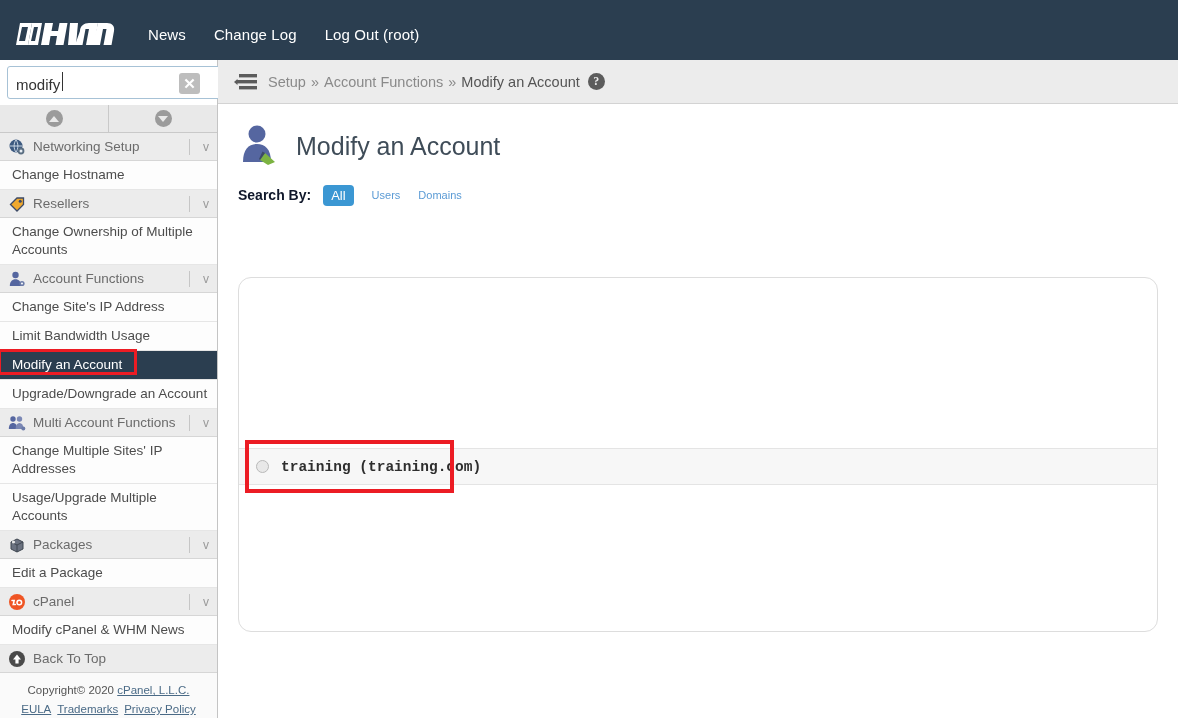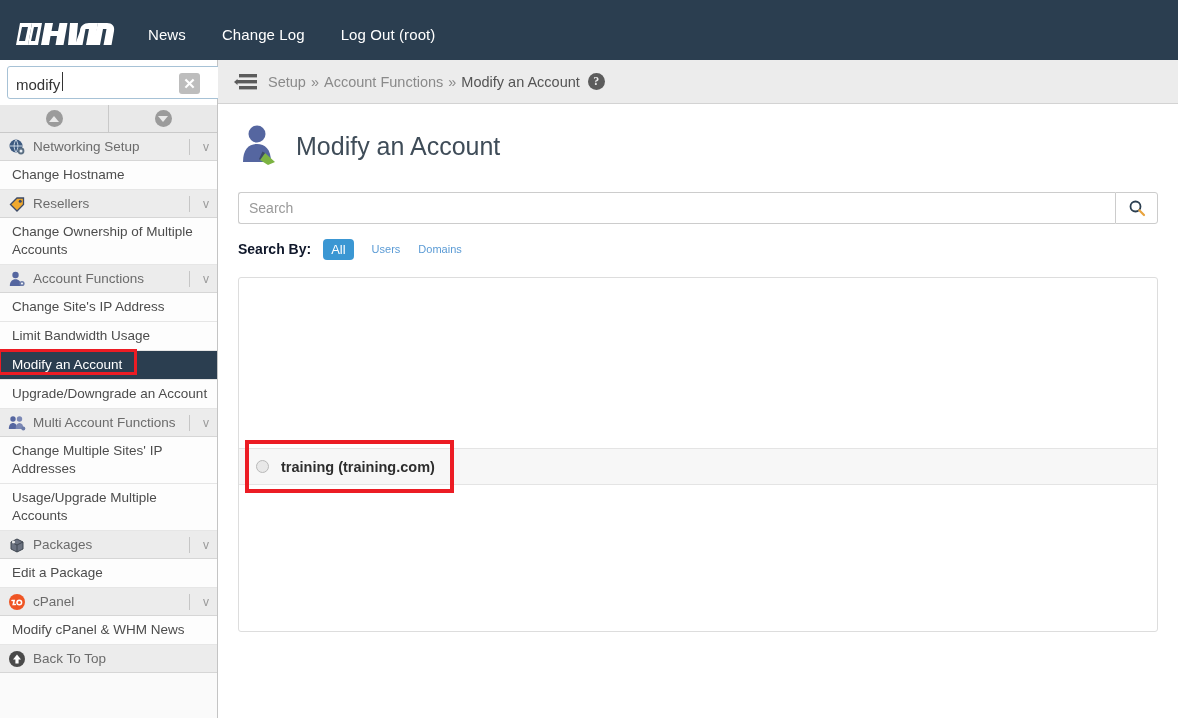--- a/index.html
+++ b/index.html
@@ -16,21 +16,21 @@
     background: #2b3e50;
     display: flex; align-items: center;
   }
   #whm-logo {
     margin-left: 12px; width: 110px; height: 30px;
     display: flex; align-items: center;
   }
   #whm-logo svg { display: block; }
   .topnav-link {
     color: #ffffff; font-size: 15px; text-decoration: none;
-    margin-left: 36px; white-space: nowrap; letter-spacing: .1px;
+    margin-left: 28px; white-space: nowrap; letter-spacing: .1px;
   }
   #topnav-news { margin-left: 26px; }
 
   
   #sidebar {
     position: absolute; left: 0; top: 60px; width: 218px; height: 658px;
     background: #fafafa;
     border-right: 1px solid #c4c4c4;
   }
   #search-wrap {
@@ -197,22 +197,23 @@
     border-radius: 4px; font-size: 13px; cursor: pointer;
   }
   .filter-link {
     margin-left: 18px; color: #5b9bd5; font-size: 11px;
     text-decoration: none; cursor: pointer;
   }
 
   #results-panel {
     position: absolute; left: 20px; top: 173px;
     width: 920px; height: 355px;
-    border: 1px solid #dddddd; border-radius: 3px;
+    border: 1px solid #dddddd; border-radius: 13px;
     background: #ffffff;
+    font-family: Liberation Mono, monospace;
   }
   #acct-row {
     position: absolute; left: 0; top: 170px;
     width: 918px; height: 37px;
     background: #f7f7f7;
     border-top: 1px solid #e4e4e4; border-bottom: 1px solid #e4e4e4;
     display: flex; align-items: center;
   }
   #acct-radio {
     margin-left: 17px; width: 13px; height: 13px;
@@ -379,20 +380,28 @@
   <div id="backtotop">
     <span class="g-icon">
       <svg width="18" height="18" viewBox="0 0 18 18">
           <circle cx="9" cy="9" r="8" fill="#4a4a4a"></circle>
           <path d="M9 4.5 L13 9.5 L10.6 9.5 L10.6 13.5 L7.4 13.5 L7.4 9.5 L5 9.5 Z" fill="#ffffff"></path>
         </svg>
     </span>
     <span>Back To Top</span>
   </div>
 
+  <div id="sidebar-footer">
+    <div>
+      <span>Copyright© 2020 </span><a href="#">cPanel, L.L.C.</a>
+    </div>
+    <div id="footer-line2">
+      <a href="#">EULA</a><a href="#">Trademarks</a><a href="#">Privacy Policy</a>
+    </div>
+  </div>
 </div>
 
 <div id="breadcrumb">
   <div id="hamburger">
     <svg width="24" height="18" viewBox="0 0 24 18">
       <rect x="5" y="1" width="18" height="3.4" fill="#5c5c5c"></rect>
       <rect x="3" y="7" width="20" height="3.4" fill="#5c5c5c"></rect>
       <rect x="5" y="13" width="18" height="3.4" fill="#5c5c5c"></rect>
       <path d="M0 9 L3.5 6 L3.5 12 Z" fill="#5c5c5c"></path>
     </svg>
@@ -414,29 +423,20 @@
       <svg width="44" height="44" viewBox="0 0 44 44">
         <circle cx="19" cy="12" r="8.5" fill="#5566a0"></circle>
         <path d="M5 40 C5 27 11 22 19 22 C27 22 33 27 33 40 Z" fill="#5566a0"></path>
         <path d="M22 38 L27 31 L37 40 L30 43 Z" fill="#7cb342"></path>
         <path d="M22 38 L27 31 L24.5 29.5 L21 37 Z" fill="#3d4a66"></path>
       </svg>
     </span>
     <h1 id="page-title">Modify an Account</h1>
   </div>
 
-  <div id="search-row">
-    <input id="acct-search" type="text" placeholder="Search" style="">
-    <div id="acct-search-btn">
-      <svg width="18" height="18" viewBox="0 0 18 18">
-        <circle cx="7.5" cy="7.5" r="5" stroke="#2b3e50" stroke-width="1.8" fill="none"></circle>
-        <path d="M11.3 11.3 L16 16" stroke="#e8a33d" stroke-width="2.2" stroke-linecap="round"></path>
-      </svg>
-    </div>
-  </div>
 
   <div id="searchby-row">
     <span id="searchby-label">Search By:</span>
     <span class="filter-pill">All</span>
     <a class="filter-link" href="#">Users</a>
     <a class="filter-link" href="#">Domains</a>
   </div>
 
   <div id="results-panel">
     <div id="acct-row">

